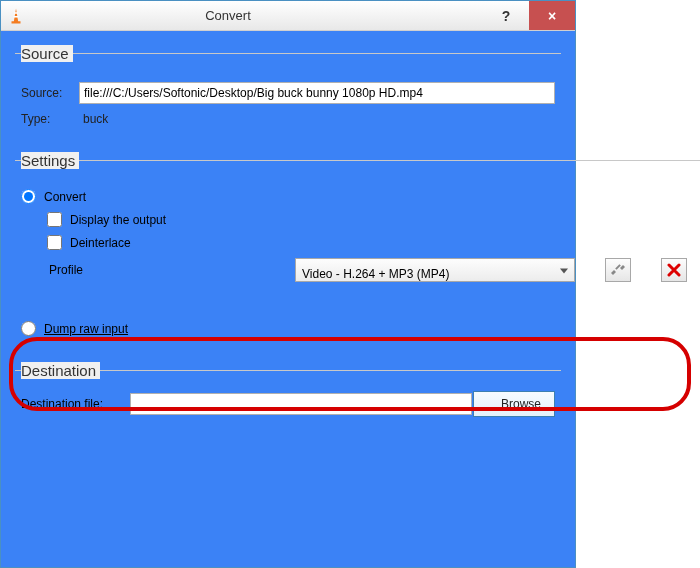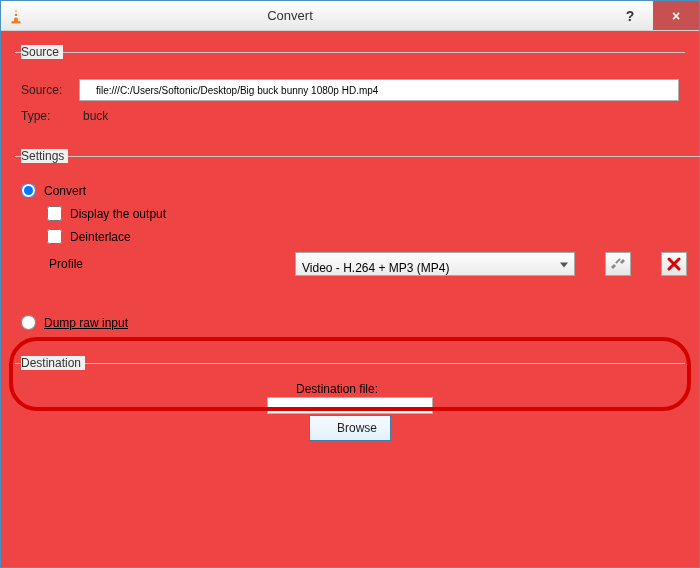--- a/index.html
+++ b/index.html
@@ -7,24 +7,24 @@
     margin: 0;
     padding: 0;
     font-family: "Segoe UI", Tahoma, sans-serif;
     font-size: 12px;
     background: #fff;
     width: 700px;
     height: 568px;
     overflow: hidden;
   }
   .window {
-    width: 700px;
+    width: 576px;
     height: 568px;
     border: 1px solid #4a90c2;
-    background: #ef4444;
+    background: #3b82f6;
     display: flex;
     flex-direction: column;
   }
   .titlebar {
     height: 30px;
     background: linear-gradient(#fff, #e8e8e8);
     border-bottom: 1px solid #d0d0d0;
     display: flex;
     align-items: center;
     padding: 0 0 0 6px;
@@ -67,44 +67,44 @@
     position: relative;
   }
   fieldset.group {
     border: none;
     border-top: 1px solid #c8c8c8;
     margin: 6px 0 10px 0;
     padding: 12px 6px 8px 6px;
     position: relative;
   }
   fieldset.group > legend {
-    font-size: 12px;
+    font-size: 15px;
     color: #333;
     padding: 0 4px 0 0;
     margin-left: 0;
     background: #f0f0f0;
   }
   .row {
     display: flex;
     align-items: center;
     margin: 8px 0;
   }
   .lbl {
     width: 58px;
     color: #222;
   }
   .lbl-wide { width: 108px; }
   input[type="text"].tf {
     flex: 1;
     height: 22px;
     border: 1px solid #b0b0b0;
     background: #fff;
-    padding: 2px 16px;
+    padding: 2px 4px;
     font-family: inherit;
-    font-size: 10px;
+    font-size: 12px;
   }
   .static-val { color: #222; padding-left: 4px; }
   fieldset.settings .indent { padding-left: 26px; }
   .radio-row, .check-row {
     display: flex;
     align-items: center;
     margin: 8px 0;
   }
   .radio-row input[type="radio"],
   .check-row input[type="checkbox"] {
@@ -164,21 +164,21 @@
     font-family: inherit;
     font-size: 12px;
     color: #222;
     cursor: pointer;
   }
   button.btn.browse {
     border: 1px solid #3c7fb1;
     background: linear-gradient(#f6fbff,#e4f1fb);
     padding-left: 20px;
   }
-  .dest-row { display: flex; align-items: center; gap: 1px; flex-direction: column; }
+  .dest-row { display: flex; align-items: center; gap: 1px; }
   .spacer-settings { height: 4px; }
 </style>
 </head>
 <body>
 
 <div class="window">
 
   <div class="titlebar">
     <span class="app-icon">
       <svg viewBox="0 0 24 24" width="18" height="18">

